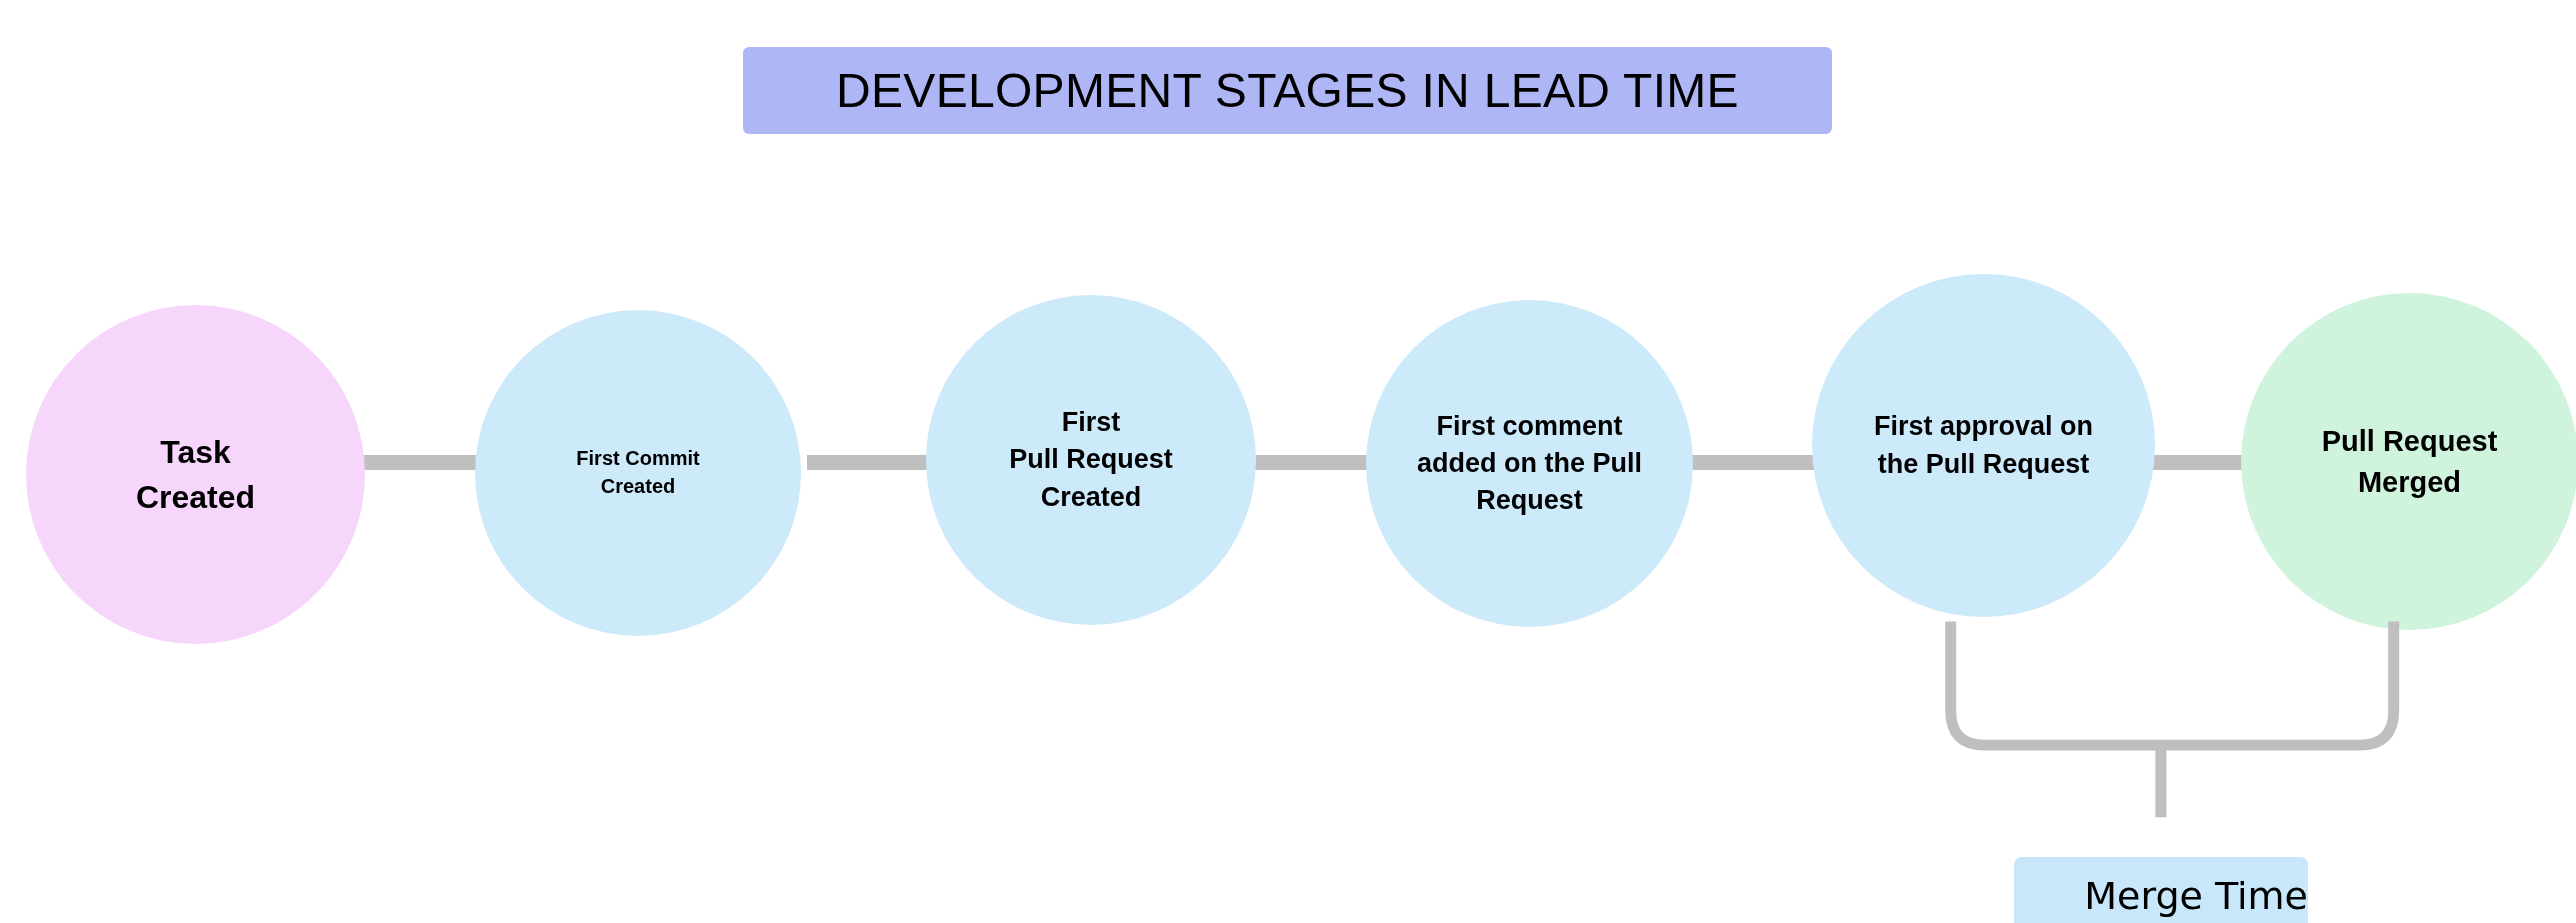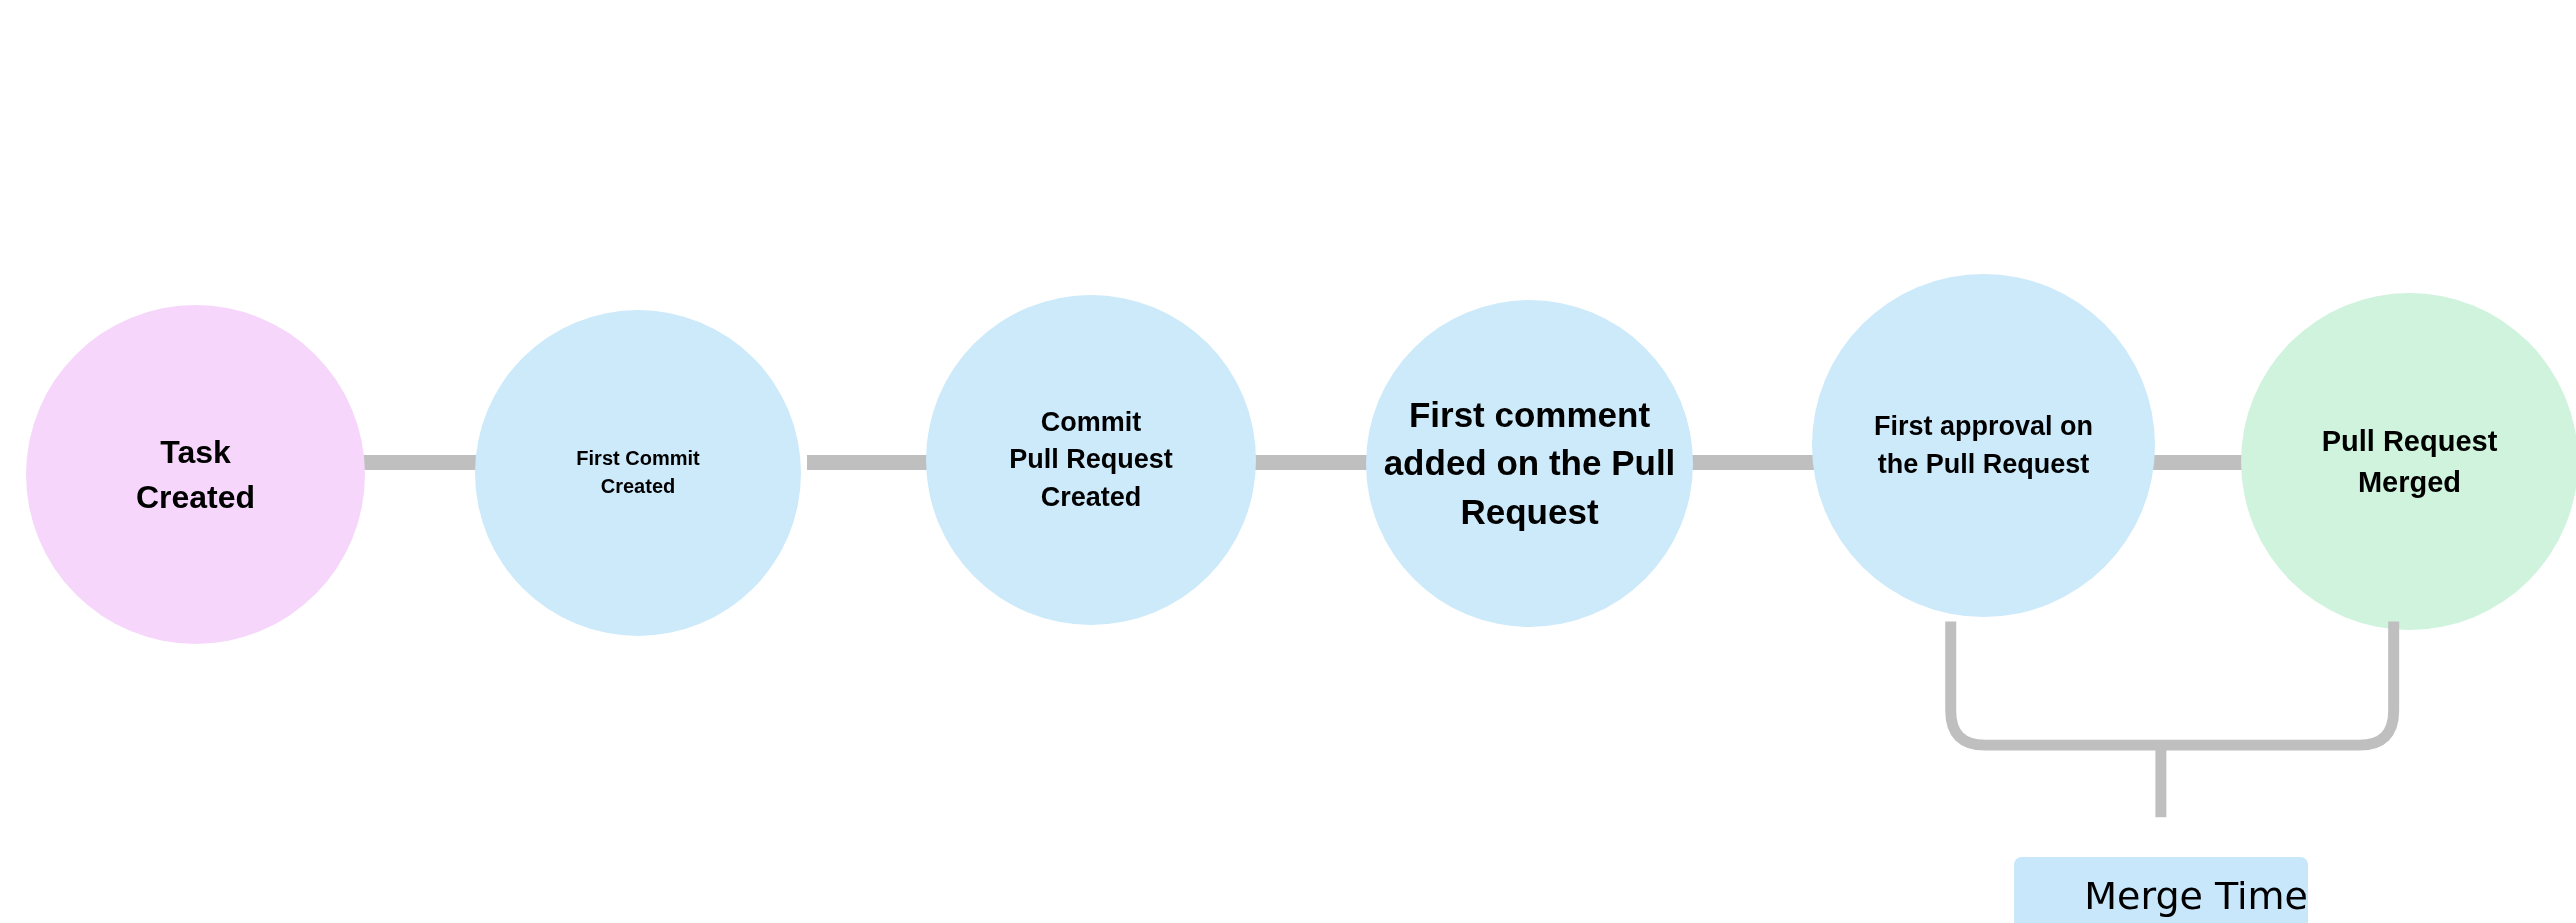--- a/index.html
+++ b/index.html
@@ -98,45 +98,48 @@
     color: #000000;
     white-space: nowrap;
     line-height: 1;
   }
 </style>
 </head>
 <body>
 
 <div id="canvas">
 
+  <div class="title-banner">
+    <span class="title-text">DEVELOPMENT STAGES IN LEAD TIME</span>
+  </div>
 
   <div class="connector" style="left:357px; top:455px; width:131px;"></div>
   <div class="connector" style="left:807px; top:455px; width:131px;"></div>
   <div class="connector" style="left:1250px; top:455px; width:131px;"></div>
   <div class="connector" style="left:1686px; top:455px; width:134px;"></div>
   <div class="connector" style="left:2119px; top:455px; width:134px;"></div>
 
   <div class="stage-node" style="left:26px; top:305px; width:339px; height:339px; background:#f6d7fb;">
     <span class="stage-label" style="font-size:32px;">Task
 Created</span>
   </div>
 
   <div class="stage-node" style="left:475px; top:310px; width:326px; height:326px; background:#cdeafb;">
     <span class="stage-label" style="font-size:20px;">First Commit
 Created</span>
   </div>
 
   <div class="stage-node" style="left:926px; top:295px; width:330px; height:330px; background:#cdeafb;">
-    <span class="stage-label" style="font-size:27px;">Commit
+    <span class="stage-label" style="font-size:27px;">First
 Pull Request
 Created</span>
   </div>
 
   <div class="stage-node" style="left:1366px; top:300px; width:327px; height:327px; background:#cdeafb;">
-    <span class="stage-label" style="font-size:35px;">First comment
+    <span class="stage-label" style="font-size:27px;">First comment
 added on the Pull
 Request</span>
   </div>
 
   <div class="stage-node" style="left:1812px; top:274px; width:343px; height:343px; background:#cdeafb;">
     <span class="stage-label" style="font-size:27px;">First approval on
 the Pull Request</span>
   </div>
 
   <div class="stage-node" style="left:2241px; top:293px; width:337px; height:337px; background:#cff3dd;">

